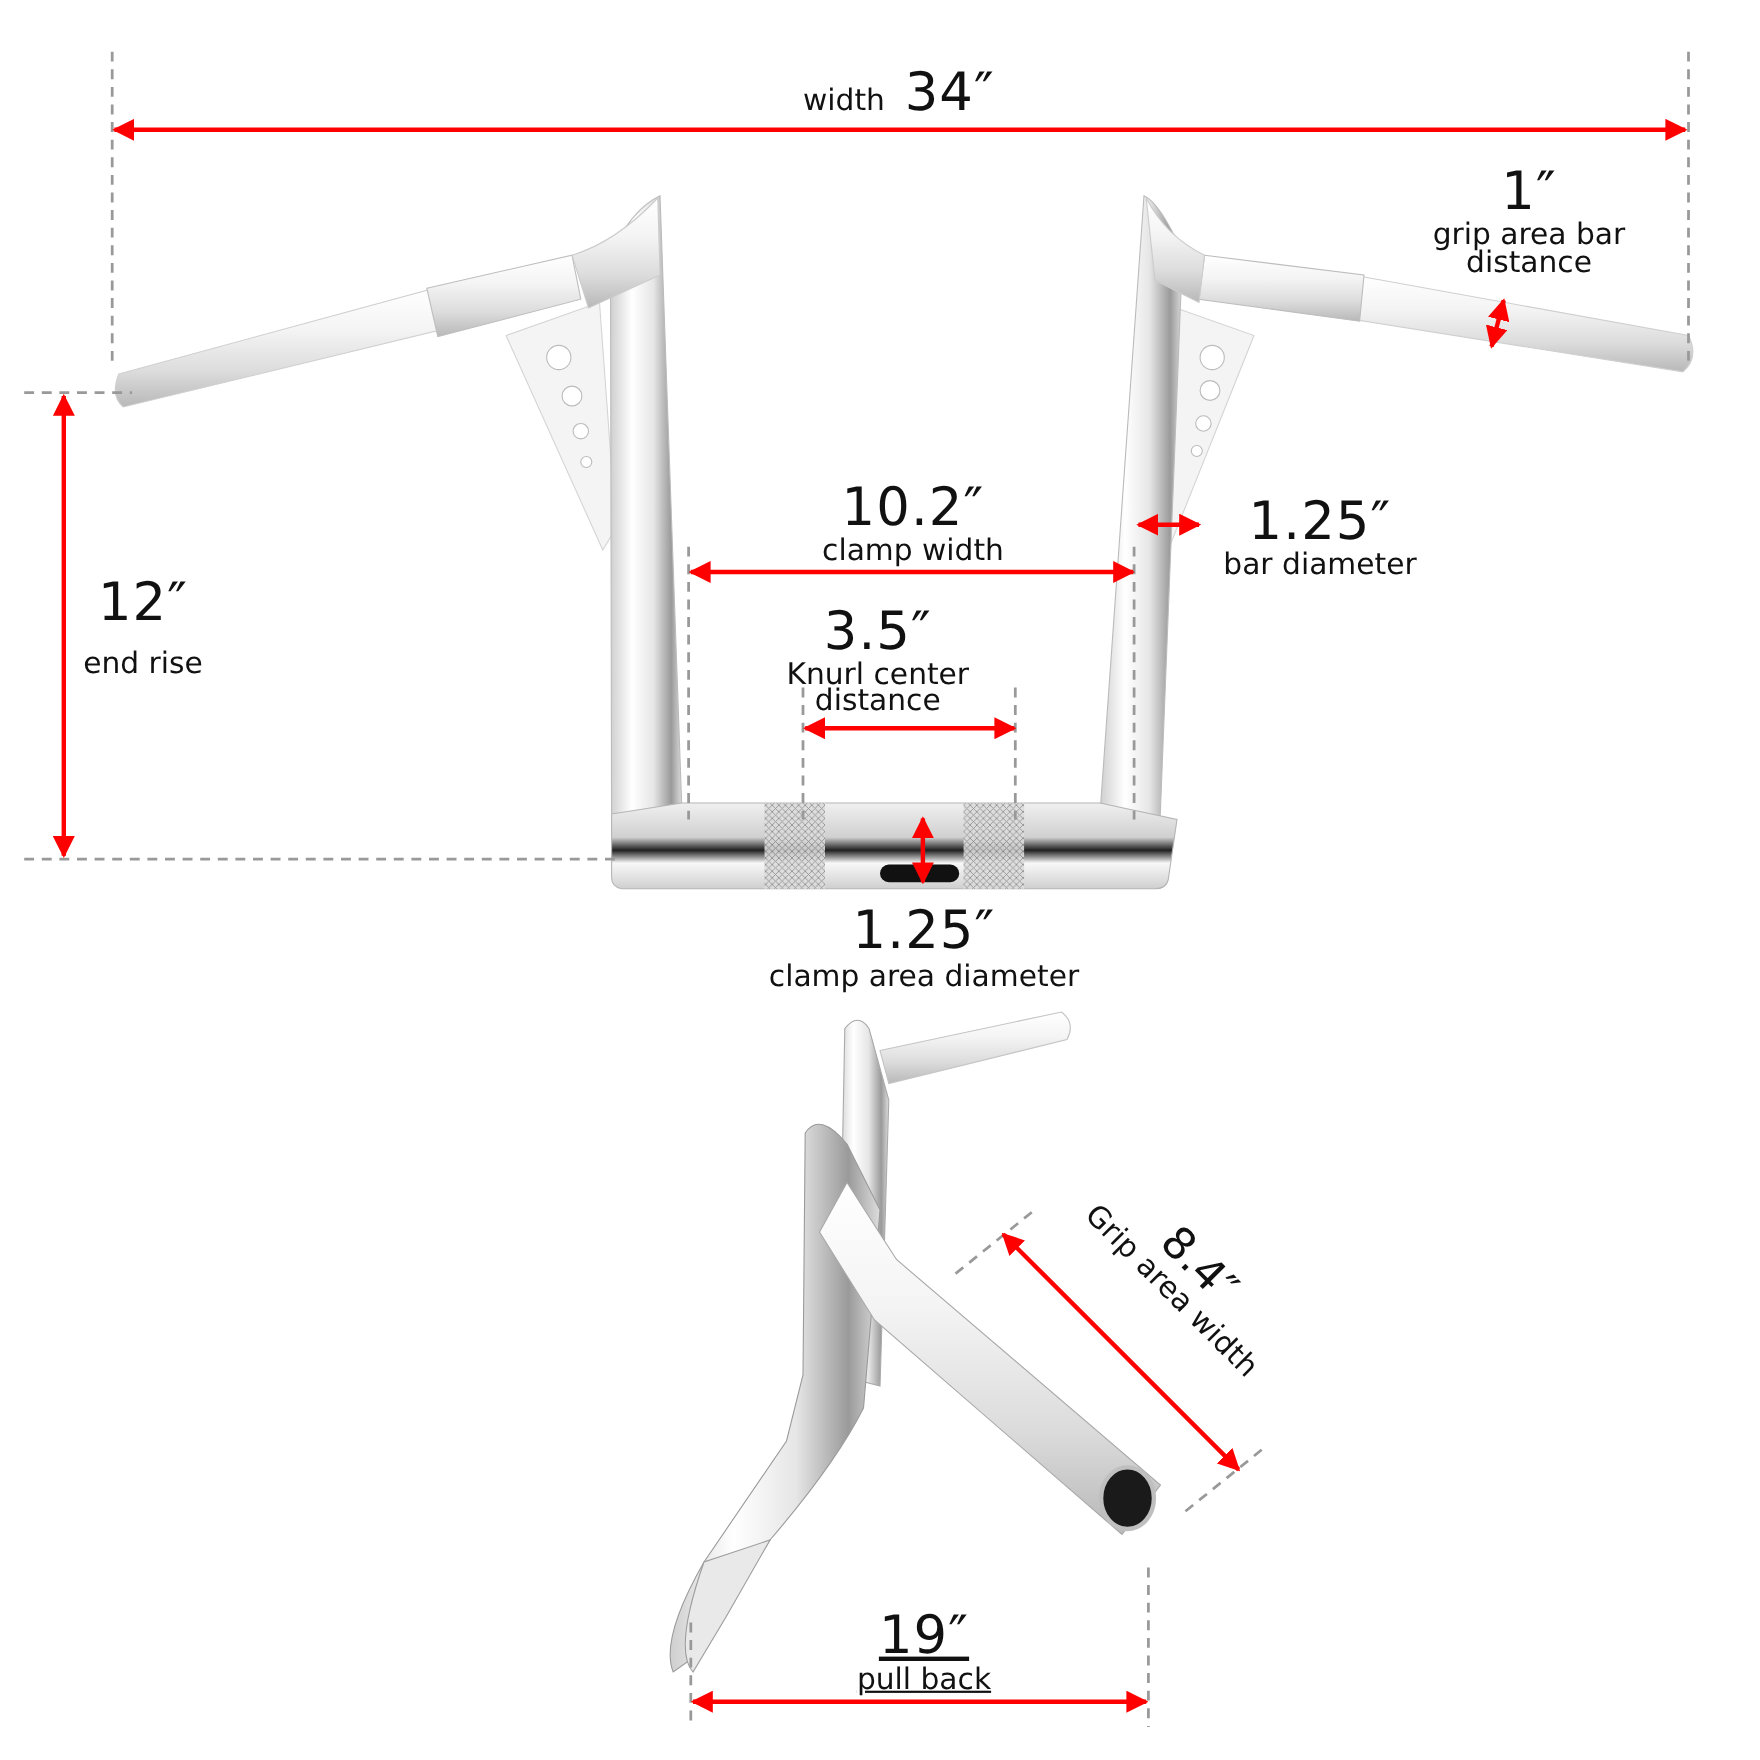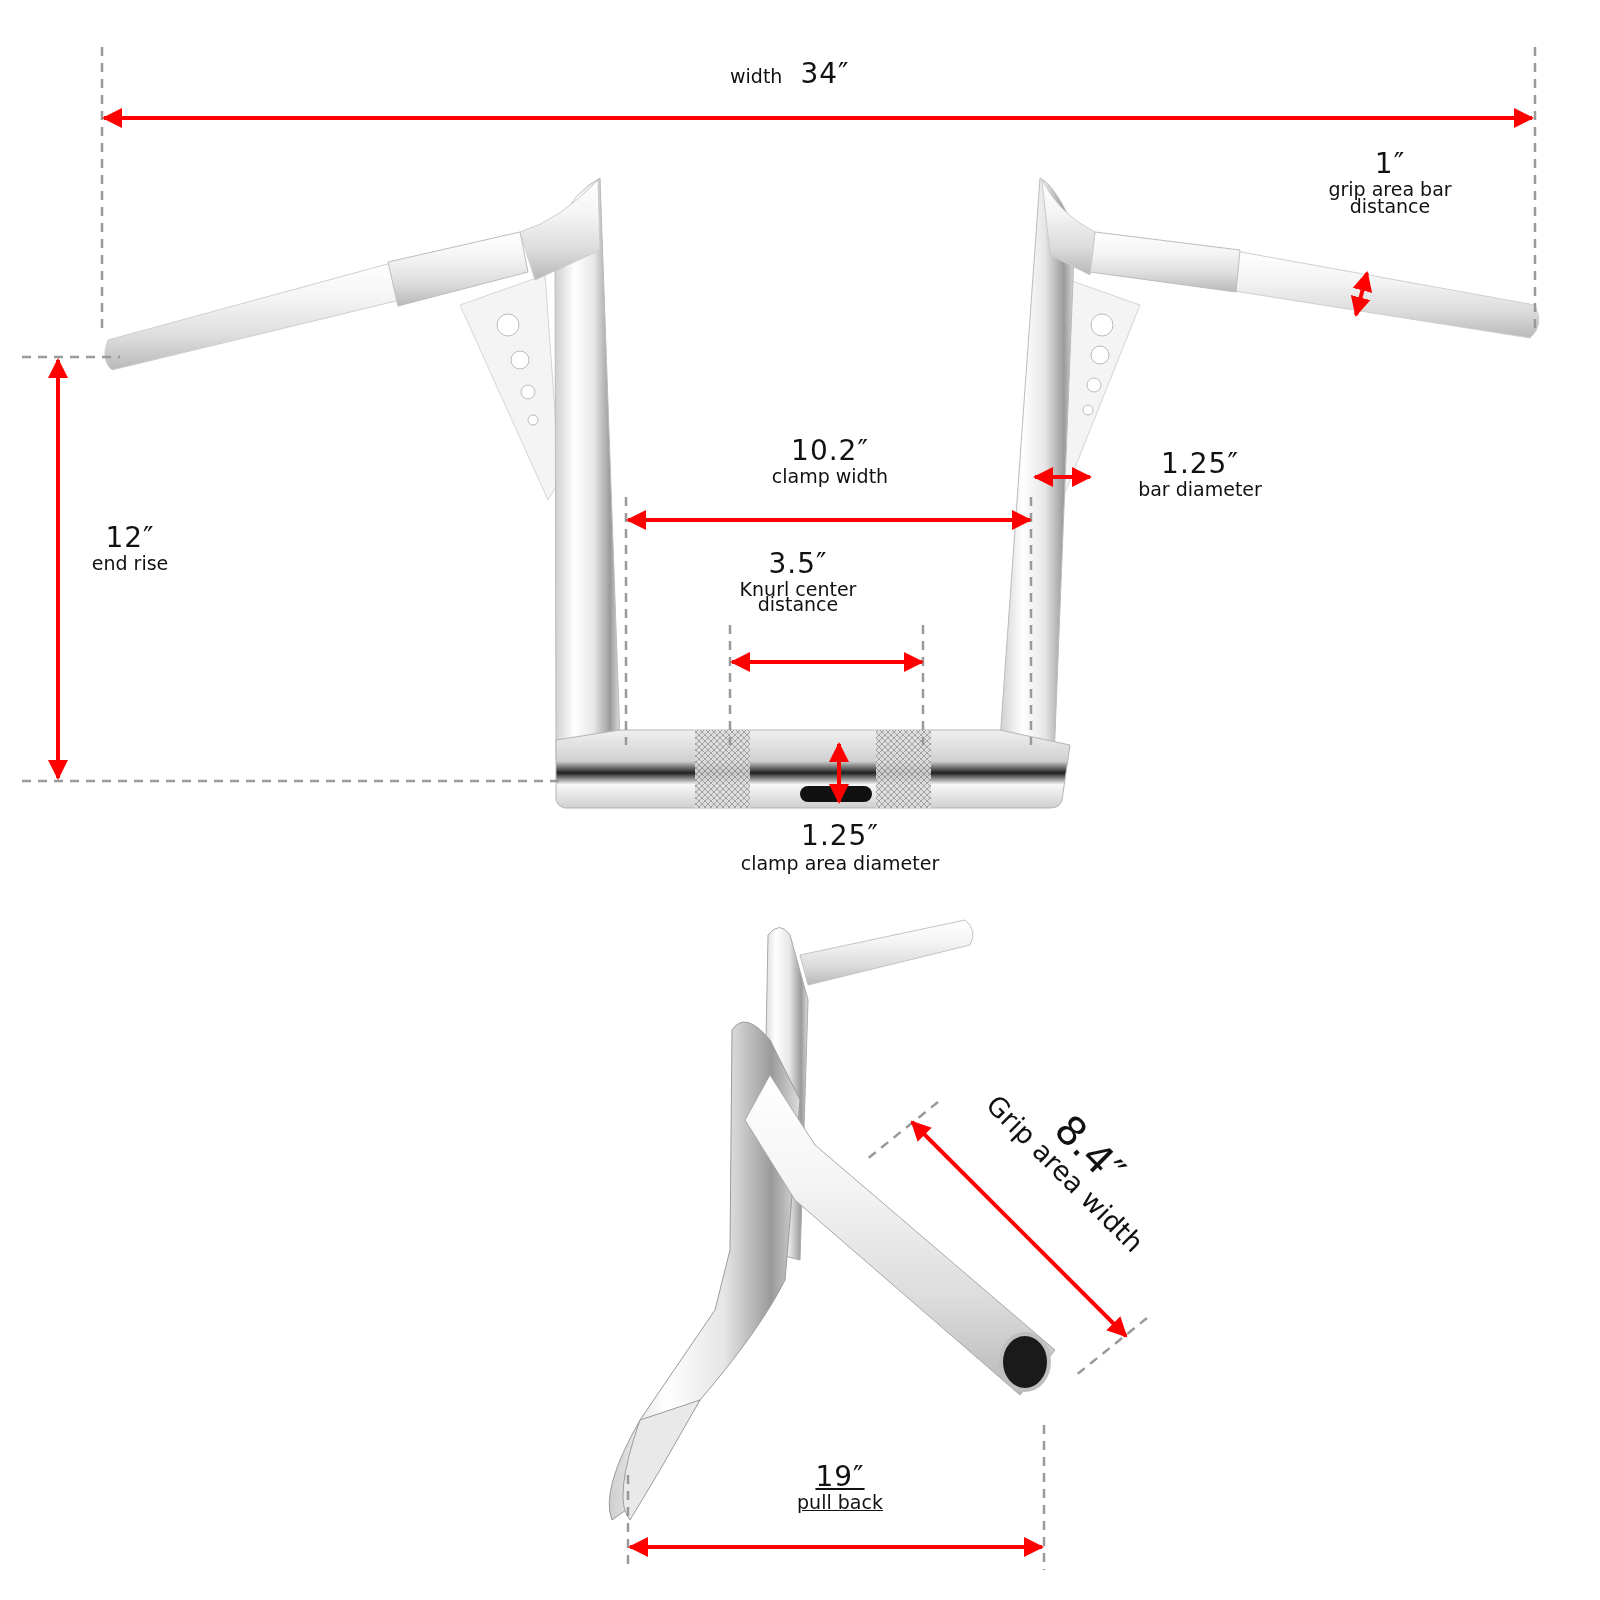--- a/index.html
+++ b/index.html
@@ -1,21 +1,21 @@
 <!DOCTYPE html>
 <html><head>
   <meta charset="utf-8">
   <style>
     html, body { margin: 0; padding: 0; background: #ffffff; }
     body { width: 1600px; height: 1600px; position: relative; overflow: hidden;
            font-family: "DejaVu Sans", sans-serif; color: #111; }
     svg.art { position: absolute; left: 0; top: 0; }
     .lbl { position: absolute; text-align: center; line-height: 1; white-space: nowrap; }
-    .big { font-size: 28px; font-weight: normal; letter-spacing: 1px; }
-    .small { font-size: 19px; }
+    .big { font-size: 48px; font-weight: normal; letter-spacing: 1px; }
+    .small { font-size: 27px; }
     .rot { transform-origin: center center; }
   </style>
 </head>
 <body>
 
 <svg class="art" width="1600" height="1600" viewBox="0 0 1600 1600">
   <defs>
     <linearGradient id="chromeH" x1="0" y1="0" x2="0" y2="1">
       <stop offset="0" stop-color="#ffffff"></stop>
       <stop offset="0.35" stop-color="#f4f4f4"></stop>
@@ -132,21 +132,21 @@
 </div>
 
 <div class="lbl" style="left:1290px; top:150px; width:200px;">
   <div class="big">1″</div>
   <div class="small" style="margin-top:2px;">grip area bar</div>
   <div class="small" style="margin-top:-2px;">distance</div>
 </div>
 
 <div class="lbl" style="left:60px; top:524px; width:140px;">
   <div class="big">12″</div>
-  <div class="small" style="margin-top:2px;">end rise</div>
+  <div class="small" style="margin-top:18px;">end rise</div>
 </div>
 
 <div class="lbl" style="left:720px; top:437px; width:220px;">
   <div class="big">10.2″</div>
   <div class="small" style="margin-top:2px;">clamp width</div>
 </div>
 
 <div class="lbl" style="left:688px; top:550px; width:220px;">
   <div class="big">3.5″</div>
   <div class="small" style="margin-top:2px;">Knurl center</div>

